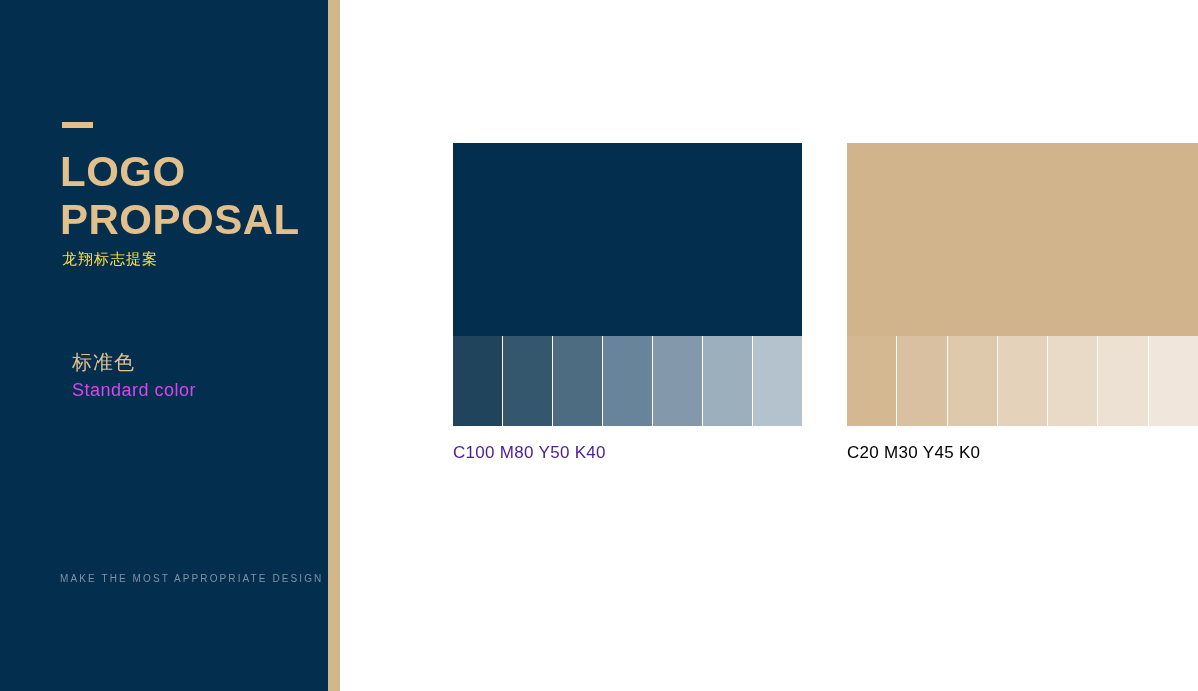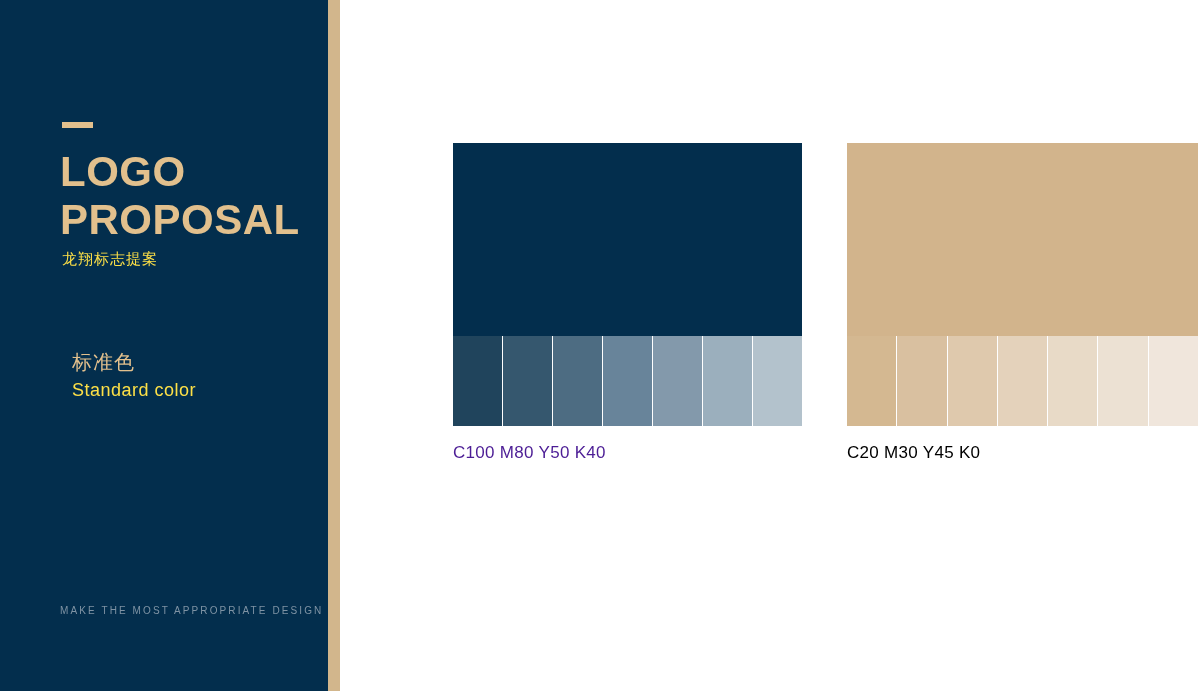--- a/index.html
+++ b/index.html
@@ -85,21 +85,21 @@
     color: #e2c08d;
     font-size: 18px;
     letter-spacing: 0.5px;
     line-height: 28px;
     white-space: nowrap;
   }
 
   #cover-footer {
     position: absolute;
     left: 60px;
-    top: 605px;
+    top: 573px;
     color: #7f93a4;
     font-size: 10px;
     letter-spacing: 2.1px;
     white-space: nowrap;
   }
 
   
   .palette {
     position: absolute;
     top: 143px;
@@ -142,21 +142,21 @@
 
   <div id="cover-title" style="color: rgb(226, 192, 141);">
     <span class="line">LOGO</span>
     <span class="line">PROPOSAL</span>
   </div>
 
   <div id="cover-subtitle" style="color: #fde047;">龙翔标志提案</div>
 
   <div id="section-block">
     <div id="section-title-cn" style="color: rgb(226, 192, 141);">标准色</div>
-    <div id="section-title-en" style="color: #fde047;">Standard color</div>
+    <div id="section-title-en" style="color: #d946ef;">Standard color</div>
   </div>
 
   <div id="cover-footer" style="color: rgb(127, 147, 164);">MAKE THE MOST APPROPRIATE DESIGN</div>
 </div>
 
 <div id="gold-bar" style="background: rgb(210, 182, 140);"></div>
 
 <div class="palette" id="palette-navy">
   <div class="palette-main" style="background: rgb(3, 46, 77);"></div>
   <div class="palette-tints">

